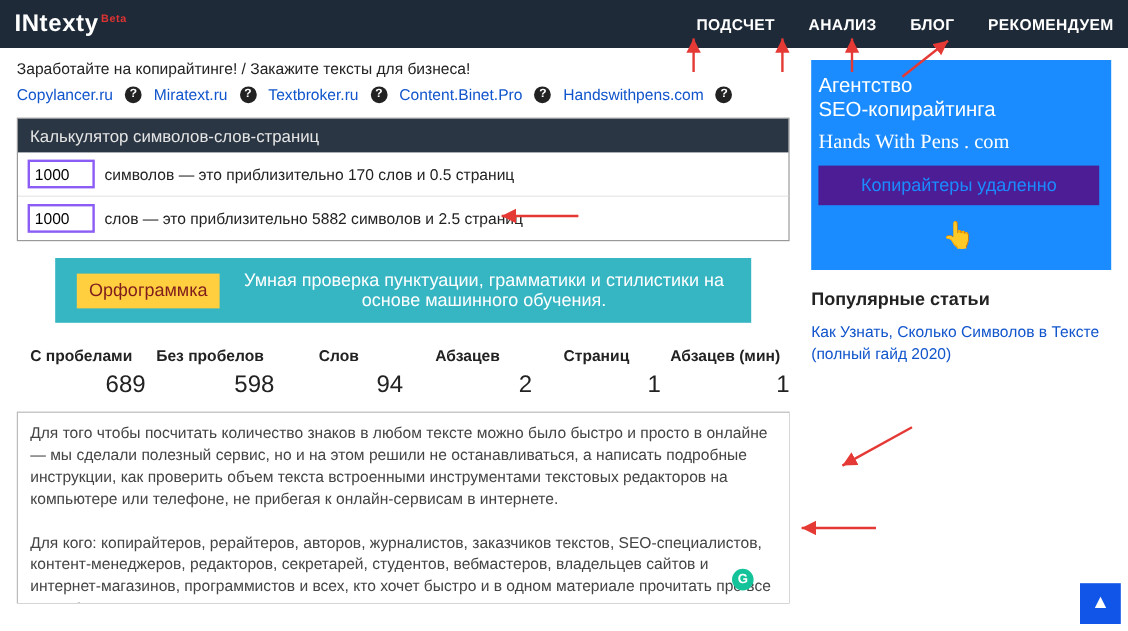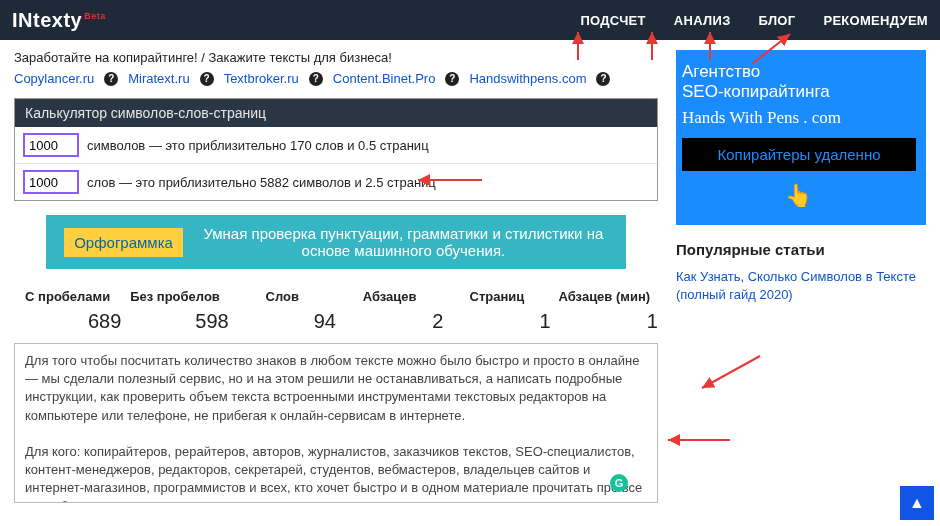--- a/index.html
+++ b/index.html
@@ -20,36 +20,36 @@
   .affs a { color: #1155cc; font-size: 13px; text-decoration: none; }
   .qmark { width: 14px; height: 14px; border-radius: 50%; background: #222; color: #fff; font-size: 10px; font-weight: bold; display: inline-flex; align-items: center; justify-content: center; }
 
   .calc { border: 1px solid #999; margin-bottom: 14px; }
   .calc-head { background: #2a3644; color: #e5e5e5; padding: 6px 10px; font-size: 14px; }
   .calc-row { display: flex; align-items: center; padding: 6px 8px; gap: 8px; font-size: 13px; }
   .calc-row + .calc-row { border-top: 1px solid #e6e6e6; }
   .calc-row input { width: 56px; height: 24px; border: 2px solid #8b5cf6; padding: 2px 4px; font-size: 13px; }
 
   .orfo { background: #36b5c3; color: #fff; display: flex; align-items: center; padding: 10px 18px; gap: 16px; margin: 0 auto 20px auto; width: 90%; }
-  .orfo .btn { background: #ffcf3f; color: #0369a1; padding: 6px 10px; font-size: 15px; font-weight: 500; }
+  .orfo .btn { background: #ffcf3f; color: #7f1d1d; padding: 6px 10px; font-size: 15px; font-weight: 500; }
   .orfo .txt { font-size: 15px; text-align: center; flex: 1; }
 
   .stats { display: flex; text-align: center; margin-bottom: 10px; }
   .stat { flex: 1; }
   .stat .lbl { font-size: 13px; font-weight: bold; margin-bottom: 6px; }
   .stat .val { font-size: 20px; text-align: right; }
 
   .textarea { width: 100%; height: 160px; border: 1px solid #bbb; padding: 8px 10px; font-size: 13px; line-height: 1.4; resize: none; font-family: inherit; color: #444; position: relative; }
   .gbadge { position: absolute; right: 30px; bottom: 14px; width: 18px; height: 18px; border-radius: 50%; background: #15c39a; color: #fff; font-size: 11px; font-weight: bold; display: flex; align-items: center; justify-content: center; }
 
   .ad { background: #1a8cff; color: #fff; padding: 12px 10px 16px 6px; margin-bottom: 16px; text-align: left; }
   .ad .l1 { font-size: 17px; }
   .ad .l2 { font-size: 17px; margin-bottom: 6px; }
   .ad .l3 { font-family: Georgia, serif; font-size: 17px; margin-bottom: 10px; }
-  .ad .cta { background: #000000; color: #1a8cff; padding: 8px 6px; font-size: 15px; text-align: center; margin-bottom: 12px; }
+  .ad .cta { background: #4c1d95; color: #1a8cff; padding: 8px 6px; font-size: 15px; text-align: center; margin-bottom: 12px; }
   .ad .hand { text-align: center; font-size: 22px; }
 
   .pop h3 { font-size: 15px; font-weight: bold; margin-bottom: 10px; }
   .pop a { color: #1155cc; font-size: 13px; text-decoration: none; line-height: 1.4; }
 
   .scroll-top { position: absolute; right: 6px; bottom: 6px; width: 34px; height: 34px; background: #1155e8; color: #fff; display: flex; align-items: center; justify-content: center; font-size: 16px; }
 </style>
 </head>
 <body>
 

